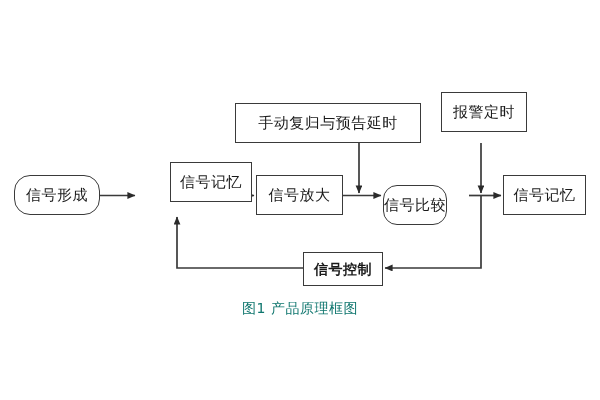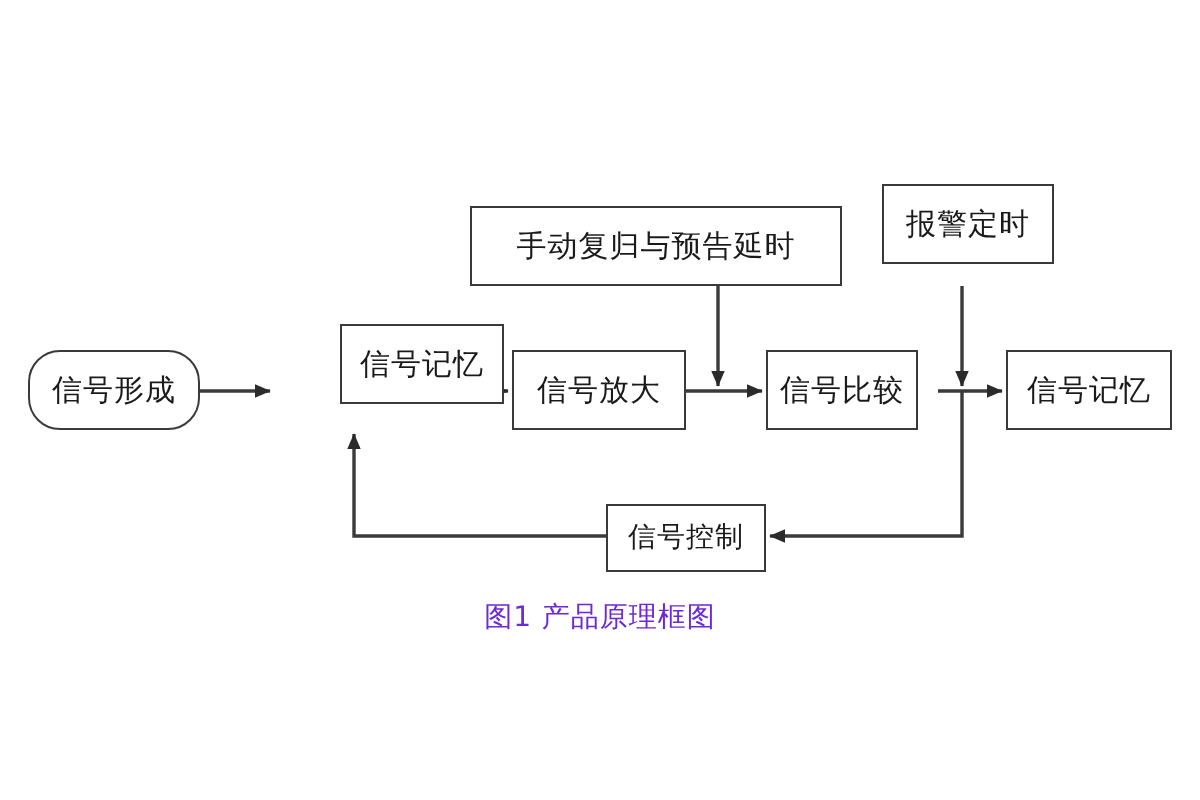--- a/index.html
+++ b/index.html
@@ -25,41 +25,41 @@
     justify-content: center;
     color: #1a1a1a;
     font-size: 15px;
     line-height: 1;
     letter-spacing: 0.5px;
     white-space: nowrap;
   }
   #n_form   { left: 14px;  top: 175px; width: 86px;  height: 40px; border-radius: 16px; }
   #n_mem    { left: 137px; top: 162px; width: 82px;  height: 40px; margin-left: 33px; }
   #n_amp    { left: 256px; top: 175px; width: 87px;  height: 40px; }
-  #n_cmp    { left: 383px; top: 175px; width: 76px;  height: 40px; }
+  #n_cmp    { left: 383px; top: 185px; width: 64px;  height: 40px; border-radius: 14px; }
   #n_out    { left: 503px; top: 175px; width: 83px;  height: 40px; }
   #n_manual { left: 235px; top: 103px; width: 186px; height: 40px; }
   #n_alarm  { left: 441px; top: 92px; width: 86px;  height: 40px; justify-content: center; }
-  #n_ctrl   { left: 303px; top: 252px; width: 80px;  height: 34px; font-size: 14px; }
+  #n_ctrl   { left: 303px; top: 252px; width: 80px;  height: 34px; font-size: 14px; font-weight: bold; }
 
   #wires {
     position: absolute;
     left: 0; top: 0;
     width: 600px;
     height: 400px;
     pointer-events: none;
   }
   .caption {
     position: absolute;
     left: 0;
     top: 300px;
     width: 600px;
     text-align: center;
     font-size: 14px;
-    color: #6d28d9;
+    color: #0f766e;
     letter-spacing: 0.5px;
   }
 </style>
 </head>
 <body>
 
 <div id="stage">
 
   <svg id="wires" viewBox="0 0 600 400">
     <defs>

